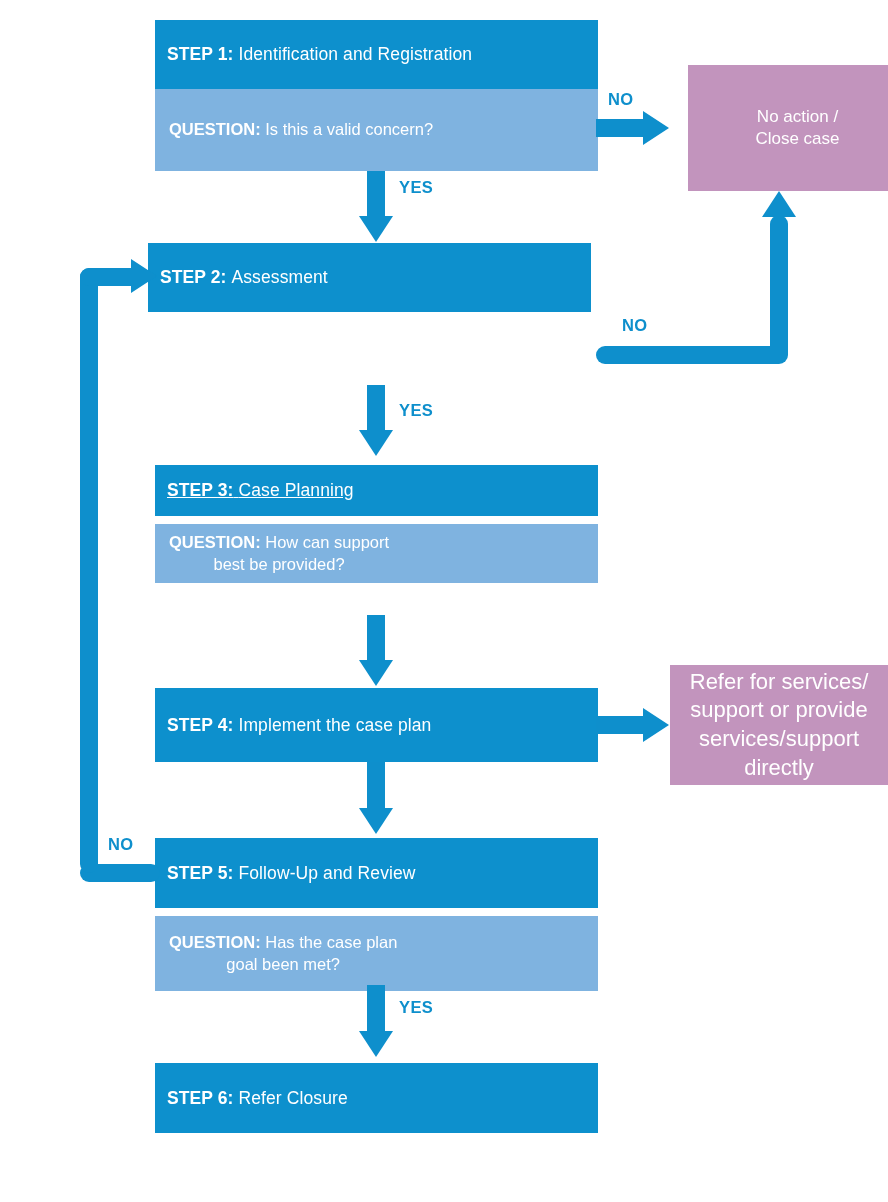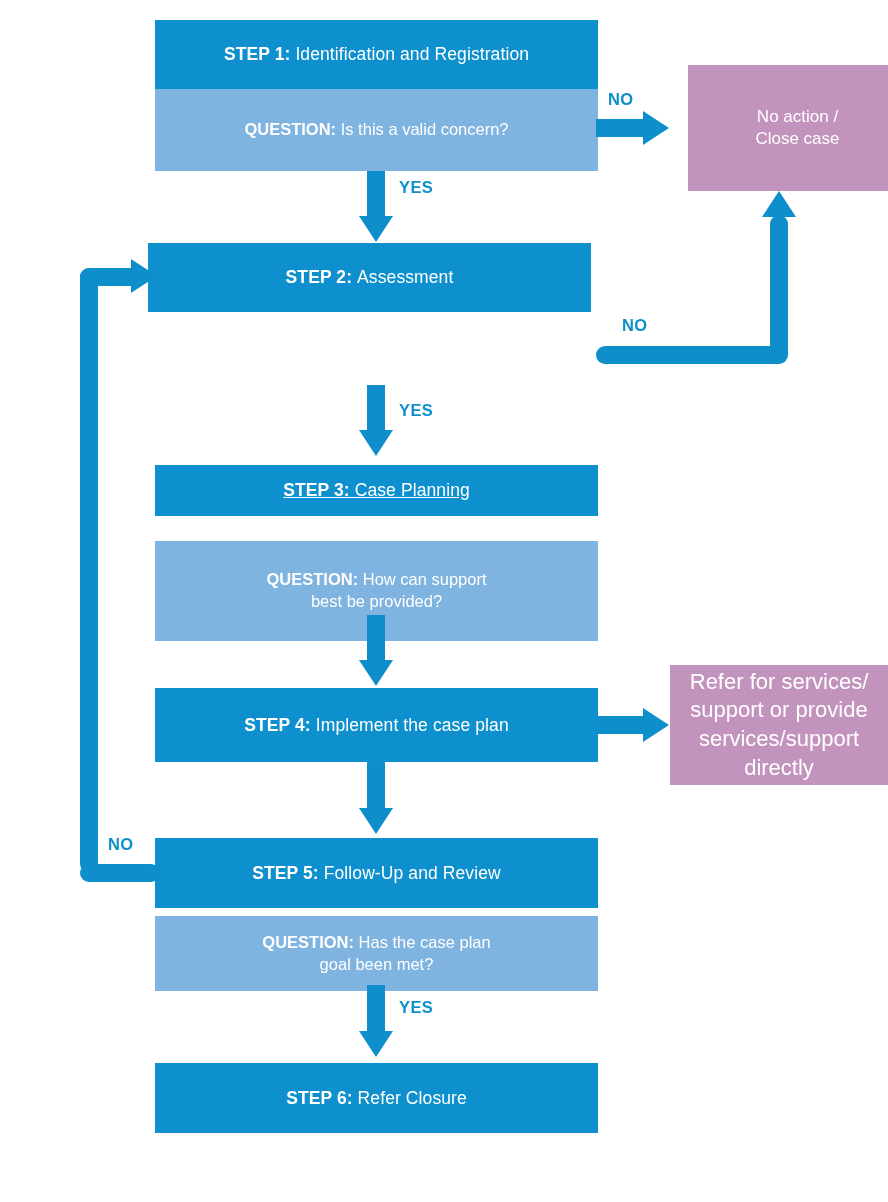--- a/index.html
+++ b/index.html
@@ -6,28 +6,28 @@
   body{width:888px;height:1202px;position:relative;overflow:hidden;
        font-family:"Liberation Sans","DejaVu Sans",sans-serif;
        -webkit-font-smoothing:antialiased;}
   .canvas{position:absolute;left:0;top:0;width:888px;height:1202px;}
 
   
   .node{position:absolute;box-sizing:border-box;}
   .step-head{
     position:absolute;left:0;right:0;top:0;
     background:#0d90cd;color:#ffffff;
-    display:flex;align-items:center;justify-content:center;
+    display:flex;align-items:center;justify-content:flex-start;
     text-align:center;font-size:17.5px;letter-spacing:.1px;
     padding:0 12px;box-sizing:border-box;
   }
   .step-q{
     position:absolute;left:0;right:0;
     background:#7fb3e0;color:#ffffff;
-    display:flex;align-items:center;justify-content:center;
+    display:flex;align-items:center;
     text-align:center;font-size:16.5px;line-height:1.32;
     padding:0 14px;box-sizing:border-box;
   }
   .lbl b{font-weight:bold;}
   .lbl{white-space:pre-line;}
 
   .side-box{
     position:absolute;background:#c294bd;color:#ffffff;
     display:flex;align-items:center;justify-content:center;
     text-align:center;font-size:17px;line-height:1.3;
@@ -99,21 +99,21 @@
   <div class="conn">
     <div class="vbar" style="left:367px;top:385px;width:18px;height:48px;"></div>
     <div class="arrow-d" style="left:359px;top:430px;"></div>
   </div>
   <div class="edge-label" style="left:399px;top:401px;">YES</div>
 
   <div class="node" style="left:155px;top:465px;width:443px;height:150px;">
     <div class="step-head" style="height:51px;text-decoration:underline;">
       <span class="lbl"><b>STEP 3:</b>&nbsp;<span>Case Planning</span></span>
     </div>
-    <div class="step-q" style="top:76px;height:100px;">
+    <div class="step-q" style="top:59px;height:59px;">
       <span class="lbl"><b>QUESTION:</b>&nbsp;<span>How can support
 best be provided?</span></span>
     </div>
   </div>
 
   <div class="conn">
     <div class="vbar" style="left:367px;top:615px;width:18px;height:48px;"></div>
     <div class="arrow-d" style="left:359px;top:660px;"></div>
   </div>
 

